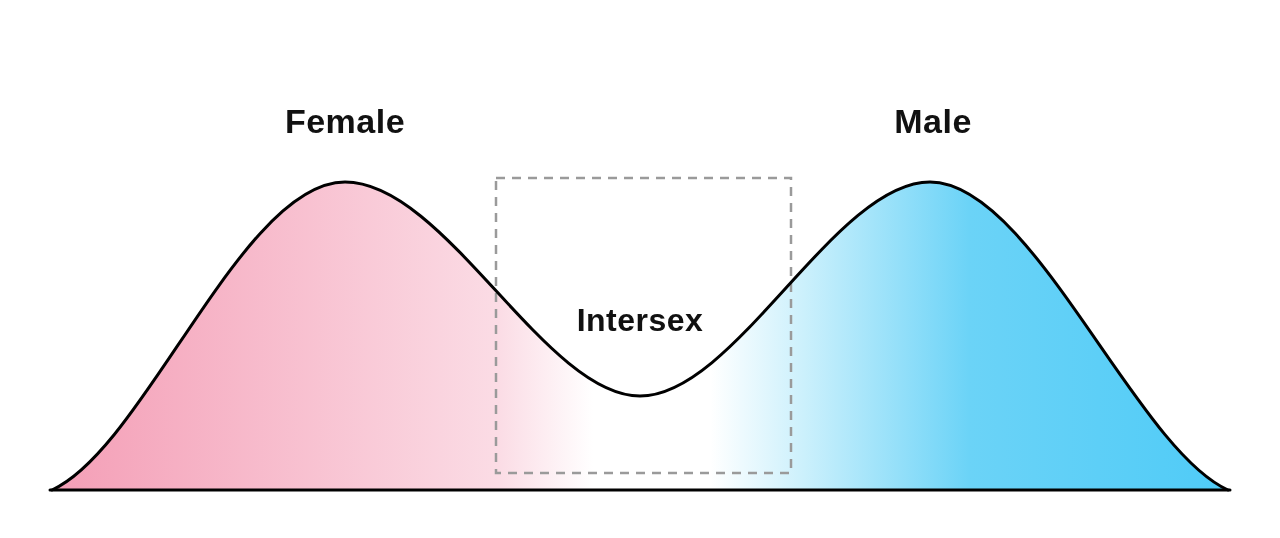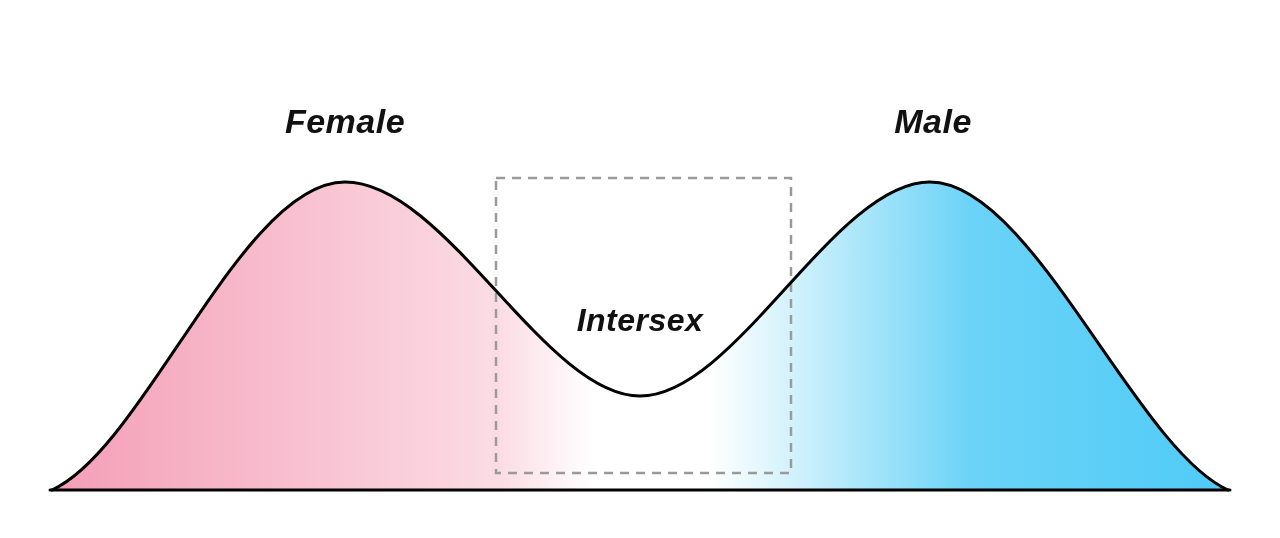--- a/index.html
+++ b/index.html
@@ -9,21 +9,20 @@
     width: 1280px;
     height: 538px;
     overflow: hidden;
     font-family: "Liberation Sans", "DejaVu Sans", sans-serif;
   }
   .canvas {
     position: relative;
     width: 1280px;
     height: 538px;
     background: #ffffff;
-    font-style: italic;
   }
   svg text {
     font-family: "Liberation Sans", "DejaVu Sans", sans-serif;
     font-weight: 600;
     fill: #111111;
     letter-spacing: 0.5px;
   }
   .peak-label { font-size: 34px; }
   .valley-label { font-size: 32px; }
 </style>

